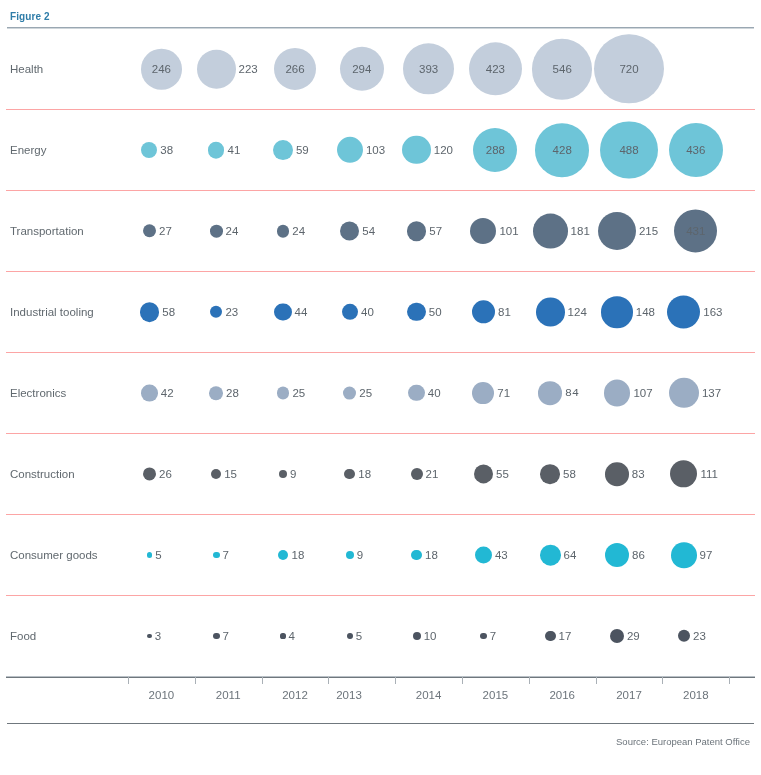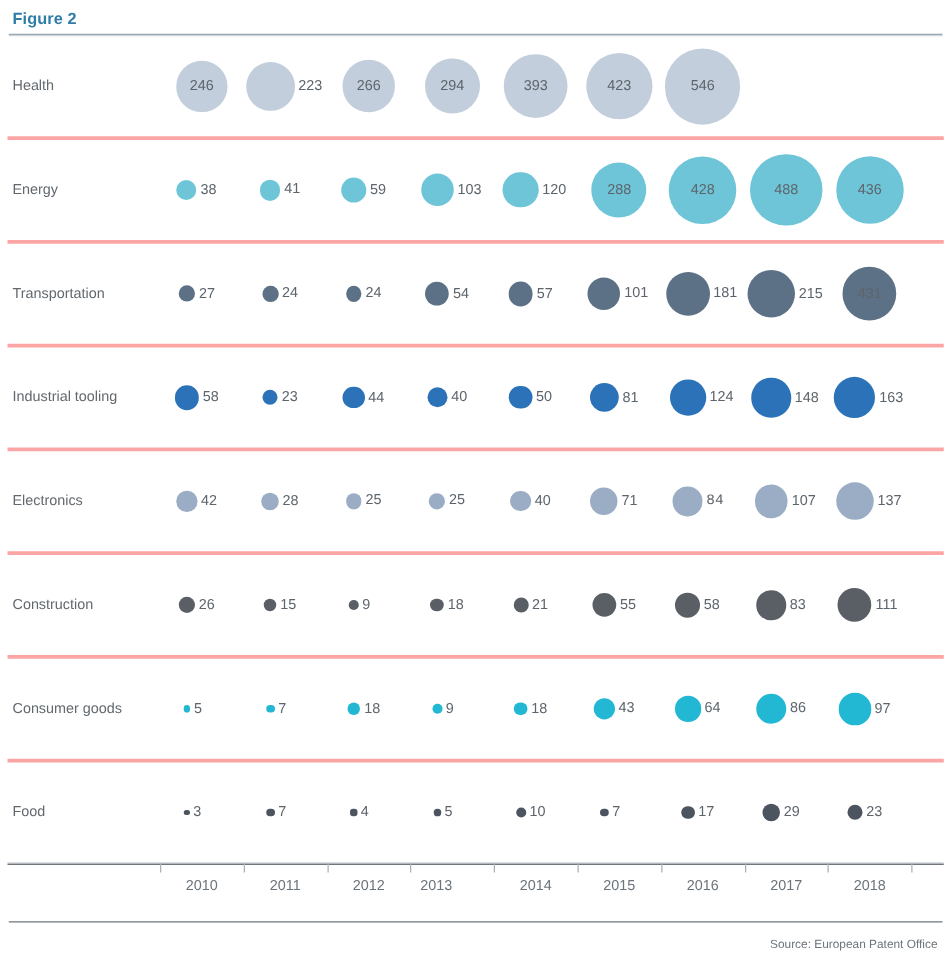--- a/index.html
+++ b/index.html
@@ -20,21 +20,21 @@
     height: 775px;
     box-sizing: border-box;
     padding: 0 6px;
   }
 
   
   .fig-label-wrap {
     padding: 6px 4px 3px 4px;
   }
   .fig-label {
-    font-size: 13px;
+    font-size: 10px;
     font-weight: bold;
     color: #2e7ca8;
     letter-spacing: 0.1px;
   }
   .rule-top {
     height: 1px;
     background: #9aa7b2;
     margin: 0 1px;
   }
   .fig-title-wrap {
@@ -53,21 +53,21 @@
   }
 
   
   .plot {
     position: relative;
     margin-top: 0;
   }
   .row {
     position: relative;
     height: 80px;
-    border-bottom: 3px solid #fca5a5;
+    border-bottom: 1px solid #fca5a5;
   }
   .row:last-of-type {
     border-bottom: 1px solid #b9c0c6;
   }
   .row-label {
     position: absolute;
     left: 4px;
     top: 50%;
     transform: translateY(-50%);
     font-size: 11.5px;
@@ -169,20 +169,24 @@
           <div class="bubble" style="width: 51.3437px; height: 51.3437px; background: rgb(195, 206, 220);"></div>
           <span class="val" style="position: absolute; left: 0px; width: 51.3437px; text-align: center; margin-left: 0px; top: 50%; transform: translateY(-50%);">393</span>
         </div>
         <div class="bubble-stack" style="left: 462.766px; position: absolute;">
           <div class="bubble" style="width: 53.2674px; height: 53.2674px; background: rgb(195, 206, 220);"></div>
           <span class="val" style="position: absolute; left: 0px; width: 53.2674px; text-align: center; margin-left: 0px; top: 50%; transform: translateY(-50%);">423</span>
         </div>
         <div class="bubble-stack" style="left: 525.941px; position: absolute;">
           <div class="bubble" style="width: 60.5184px; height: 60.5184px; background: rgb(195, 206, 220);"></div>
           <span class="val" style="position: absolute; left: 0px; width: 60.5184px; text-align: center; margin-left: 0px; top: 50%; transform: translateY(-50%);">546</span>
+        </div>
+        <div class="bubble-stack" style="left: 588.252px; position: absolute;">
+          <div class="bubble" style="width: 69.4956px; height: 69.4956px; background: rgb(195, 206, 220);"></div>
+          <span class="val" style="position: absolute; left: 0px; width: 69.4956px; text-align: center; margin-left: 0px; top: 50%; transform: translateY(-50%);">720</span>
         </div>
       </div>
       <div class="row">
         <div class="row-label">Energy</div>
         <div class="bubble-stack" style="left: 135.417px;">
           <div class="bubble" style="width: 15.9655px; height: 15.9655px; background: rgb(110, 197, 216);"></div>
           <span class="val">38</span>
         </div>
         <div class="bubble-stack" style="left: 201.908px;">
           <div class="bubble" style="width: 16.5838px; height: 16.5838px; background: rgb(110, 197, 216);"></div>

